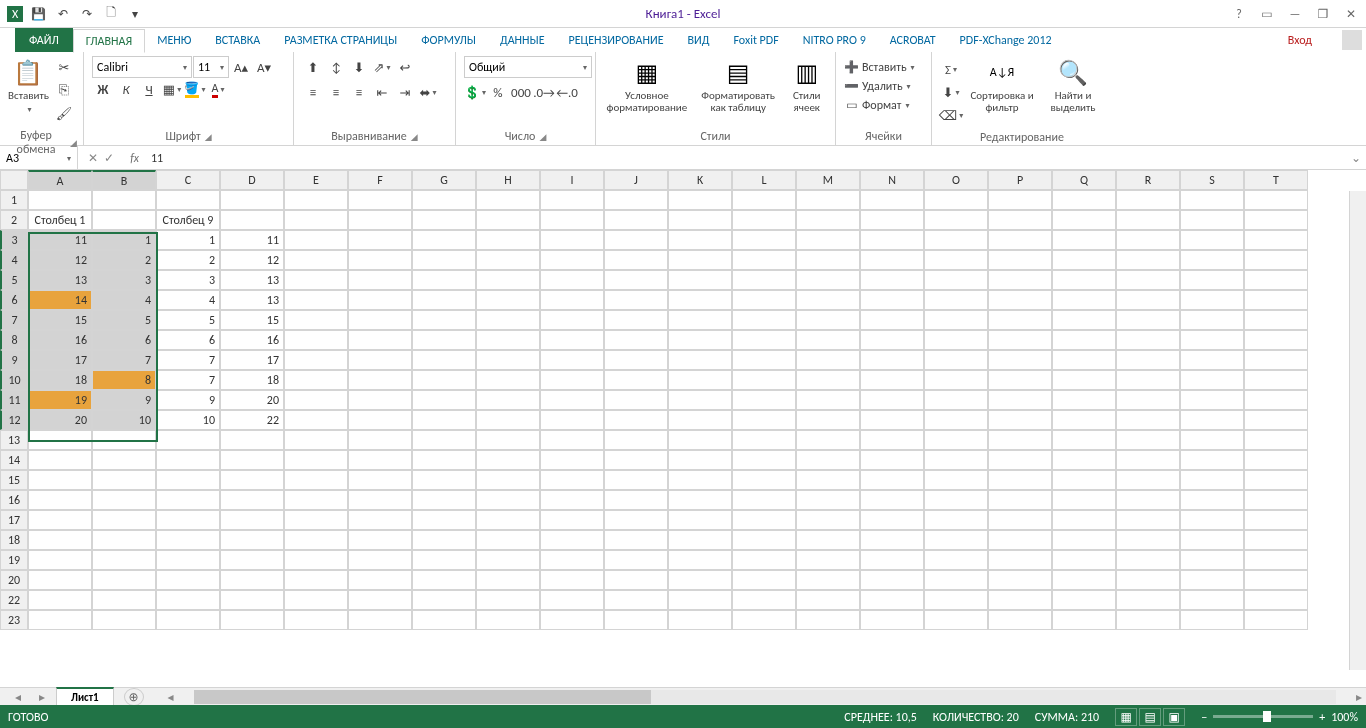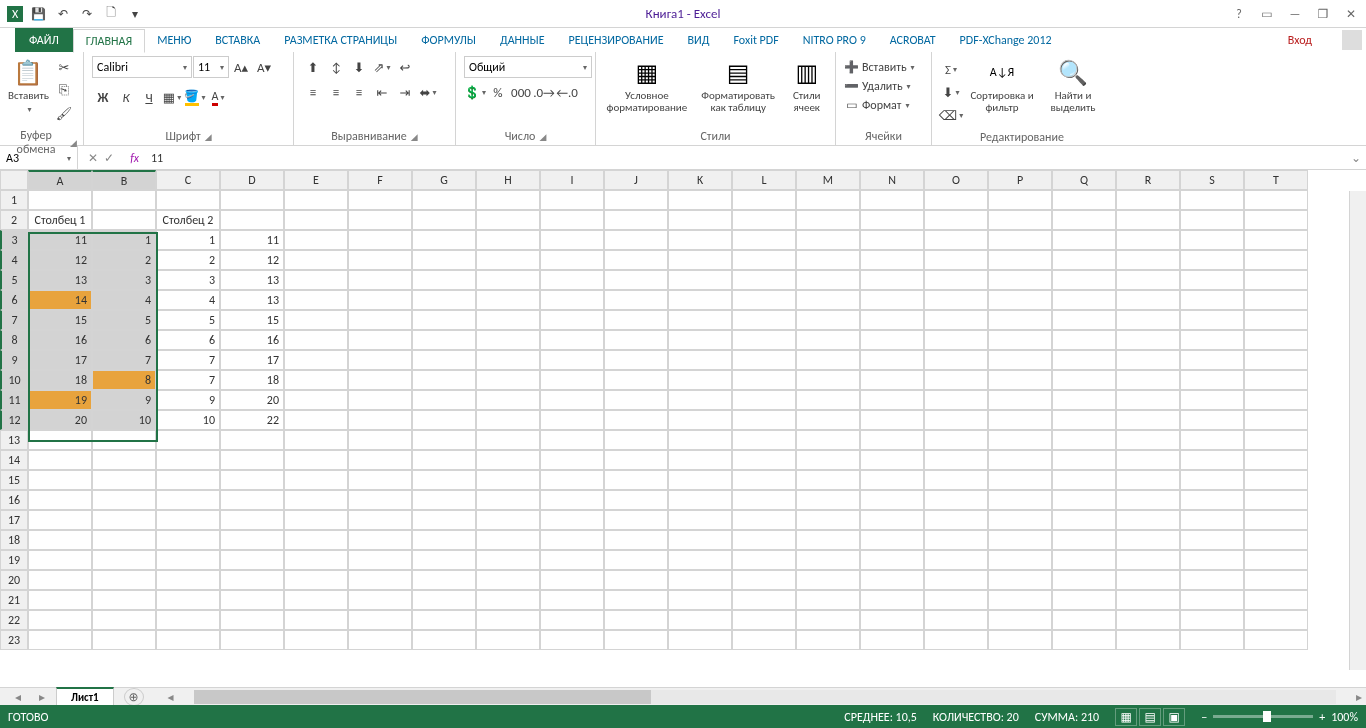--- a/index.html
+++ b/index.html
@@ -29,21 +29,21 @@
 .combo{border:1px solid #ccc;height:22px;display:flex;align-items:center;padding:0 4px;background:#fff;font-size:12px}
 .combo.font{width:100px}
 .combo.size{width:36px}
 .combo.num{width:128px}
 .dd{font-size:8px;color:#666;margin-left:2px}
 .cells-row{display:flex;align-items:center;gap:2px;font-size:11px;color:#444;padding:1px 0}
 .cells-ic{width:16px;height:16px;display:flex;align-items:center;justify-content:center}
 .formula-bar{height:24px;border-bottom:1px solid #d4d4d4;display:flex;align-items:center;background:#fff}
 .name-box{width:78px;border-right:1px solid #d4d4d4;padding:0 6px;height:100%;display:flex;align-items:center;justify-content:space-between}
 .fx-btns{display:flex;gap:6px;padding:0 10px;color:#888}
-.fx-label{font-style:italic;color:#a21caf;padding:0 6px}
+.fx-label{font-style:italic;color:#737373;padding:0 6px}
 .fx-input{flex:1;padding:0 6px;color:#333}
 .fx-expand{width:20px;text-align:center;color:#888}
 .sheet{position:relative;height:500px;overflow:hidden}
 .grid{position:absolute;left:0;top:0}
 .grid td,.grid th{border:1px solid #d4d4d4;height:20px;font-size:12px;color:#333;font-weight:normal}
 .rowhdr{width:28px;background:#f0f0f0;text-align:center;font-size:11px;color:#555}
 .colhdr{background:#f0f0f0;text-align:center;font-size:11px;color:#555;width:64px}
 .corner{background:#f0f0f0;width:28px}
 .cell{width:64px;text-align:right;padding:0 4px;background:#fff}
 .rowhdr.sel{background:#d3d3d3;border-left:2px solid #217346}
@@ -132,21 +132,21 @@
       </div>
     </div>
     <div class="group-label">
         <span>Буфер обмена</span>
         <span class="dlauncher">◢</span>
       </div>
   </div>
 
   <div class="group" style="width:210px">
     <div class="group-body">
-        <div class="col" style="gap:8px">
+        <div class="col" style="gap:0">
       <div class="row">
         <div class="combo font">
               <span>Calibri</span>
               <span class="dd" style="margin-left:auto">▾</span>
             </div>
         <div class="combo size">
               <span>11</span>
               <span class="dd" style="margin-left:auto">▾</span>
             </div>
         <div class="sm-btn">A▴</div>
@@ -351,21 +351,21 @@
           <td class="cell"></td>
           <td class="cell"></td>
           <td class="cell"></td>
           <td class="cell"></td>
           <td class="cell"></td>
         </tr>
         <tr>
           <th class="rowhdr">2</th>
           <td class="cell txt">Столбец 1</td>
           <td class="cell"></td>
-          <td class="cell txt">Столбец 2</td>
+          <td class="cell txt">Столбец 9</td>
           <td class="cell"></td>
           <td class="cell"></td>
           <td class="cell"></td>
           <td class="cell"></td>
           <td class="cell"></td>
           <td class="cell"></td>
           <td class="cell"></td>
           <td class="cell"></td>
           <td class="cell"></td>
           <td class="cell"></td>
@@ -763,43 +763,20 @@
           <td class="cell"></td>
           <td class="cell"></td>
           <td class="cell"></td>
           <td class="cell"></td>
           <td class="cell"></td>
           <td class="cell"></td>
           <td class="cell"></td>
         </tr>
         <tr>
           <th class="rowhdr">20</th>
-          <td class="cell"></td>
-          <td class="cell"></td>
-          <td class="cell"></td>
-          <td class="cell"></td>
-          <td class="cell"></td>
-          <td class="cell"></td>
-          <td class="cell"></td>
-          <td class="cell"></td>
-          <td class="cell"></td>
-          <td class="cell"></td>
-          <td class="cell"></td>
-          <td class="cell"></td>
-          <td class="cell"></td>
-          <td class="cell"></td>
-          <td class="cell"></td>
-          <td class="cell"></td>
-          <td class="cell"></td>
-          <td class="cell"></td>
-          <td class="cell"></td>
-          <td class="cell"></td>
-        </tr>
-        <tr>
-          <th class="rowhdr">21</th>
           <td class="cell"></td>
           <td class="cell"></td>
           <td class="cell"></td>
           <td class="cell"></td>
           <td class="cell"></td>
           <td class="cell"></td>
           <td class="cell"></td>
           <td class="cell"></td>
           <td class="cell"></td>
           <td class="cell"></td>

